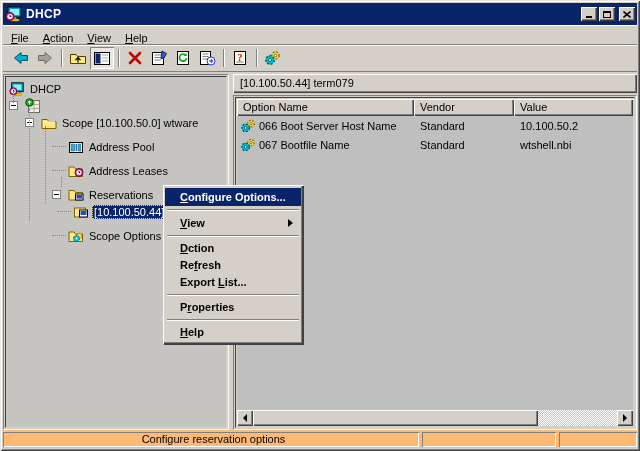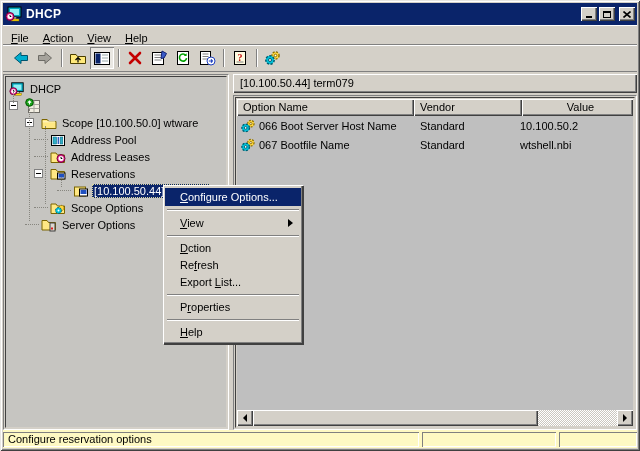--- a/index.html
+++ b/index.html
@@ -48,22 +48,22 @@
   .right-pane { position:absolute; left:230px; right:0; top:2px; bottom:0; }
   .banner { position:absolute; left:0; top:0; right:0; height:19px; background:#D4D0C8; line-height:18px; padding-left:7px;
     box-shadow: inset 1px 1px 0 #fff, inset -1px -1px 0 #404040, inset -2px -2px 0 #808080; }
   .listwrap { position:absolute; left:0; top:21px; right:0; bottom:0; }
   .list { position:absolute; inset:1px; background:#BFBFBF; }
 
   .colheads { display:flex; height:17px; }
   .colhead { background:#D4D0C8; line-height:16px; padding-left:6px;
     box-shadow: inset 1px 1px 0 #fff, inset -1px -1px 0 #404040, inset -2px -2px 0 #808080; }
   .col-name { width:177px; flex:0 0 auto; }
-  .col-vendor { width:108px; flex:0 0 auto; }
-  .col-value { flex:1 1 auto;text-align:center; }
+  .col-vendor { width:100px; flex:0 0 auto; }
+  .col-value { flex:1 1 auto; }
 
   .lrow { display:flex; height:19px; align-items:center; }
   .lcell { overflow:hidden; white-space:nowrap; }
   .lcell.name { width:177px; flex:0 0 auto; display:flex; align-items:center; padding-left:3px; }
   .lcell.name svg { margin-right:2px; flex:0 0 auto; }
   .lcell.vendor { width:100px; flex:0 0 auto; padding-left:6px; }
   .lcell.value { flex:1 1 auto; padding-left:6px; }
 
   
   .hscroll { position:absolute; left:0; right:0; bottom:0; height:16px; display:flex;
@@ -76,43 +76,43 @@
     box-shadow: inset 1px 1px 0 #fff, inset -1px -1px 0 #404040, inset -2px -2px 0 #808080; }
   .tri-left { width:0; height:0; border:4px solid transparent; border-right:4px solid #000; border-left:none; }
   .tri-right { width:0; height:0; border:4px solid transparent; border-left:4px solid #000; border-right:none; }
   .sthumb { width:285px; height:16px; flex:0 0 auto; background:#D4D0C8;
     box-shadow: inset 1px 1px 0 #fff, inset -1px -1px 0 #404040, inset -2px -2px 0 #808080; }
 
   
   .trow { height:17px; display:flex; align-items:center; white-space:nowrap; }
   .pl3  { padding-left:3px; }
   .pl19 { padding-left:19px; }
-  .pl35 { padding-left:28px; }
+  .pl35 { padding-left:46px;margin-top:7px; }
   .pl51 { padding-left:51px; }
   .expander { width:9px; height:9px; background:#fff; border:1px solid #808080; margin-right:7px; flex:0 0 auto;
     display:flex; align-items:center; justify-content:center; }
   .expander b { display:block; width:5px; height:1px; background:#000; }
   .stub { width:14px; height:1px; border-top:1px dotted #87867F; margin-right:2px; flex:0 0 auto; }
   .ticon16 { width:16px; height:16px; margin-right:3px; flex:0 0 auto; }
   .tlabel { padding:1px 2px; }
   .tlabel.sel { background:#0A246A; color:#fff; outline:1px dotted #D8D4A0; outline-offset:-1px; }
   .vline { position:absolute; width:1px; border-left:1px dotted #87867F; }
 
   
-  .statusbar { position:absolute; left:3px; right:3px; bottom:3px; height:18px; display:flex; background:#fef9c3; }
+  .statusbar { position:absolute; left:3px; right:3px; bottom:3px; height:18px; display:flex; background:#fdba74;text-align:center; }
   .spanel { height:15px; margin-top:2px; box-shadow: inset 1px 1px 0 #808080, inset -1px -1px 0 #fff;
     line-height:15px; padding-left:5px; overflow:hidden; white-space:nowrap; }
   .sp1 { width:416px; flex:0 0 auto; margin-right:3px; }
   .sp2 { width:134px; flex:0 0 auto; margin-right:3px; }
   .sp3 { flex:1 1 auto; }
 
   
   .ctxmenu { position:absolute; left:163px; top:185px; width:140px; z-index:50; background:#D4D0C8; padding:3px 2px;
     box-shadow: inset 1px 1px 0 #fff, inset -1px -1px 0 #404040, inset -2px -2px 0 #808080, 1px 1px 0 #404040; }
-  .mi { position:relative; height:17px; line-height:17px; padding-left:15px; }
+  .mi { position:relative; height:17px; line-height:17px; padding-left:15px;font-weight:bold; }
   .mi.tall { height:18px; line-height:18px; }
   .mi.hl { background:#0A246A; color:#fff; }
   .msep { height:1px; background:#808080; box-shadow:0 1px 0 #fff; margin:3px 2px 4px 2px; }
   .subarrow { position:absolute; right:8px; top:5px; width:0; height:0;
     border:4px solid transparent; border-left:5px solid #000; border-right:none; }
 </style>
 </head>
 <body>
 
 <div class="window">
@@ -342,31 +342,20 @@
               <svg width="16" height="16" viewBox="0 0 16 16">
                 <path d="M1 4 H6 L7.5 6 H14.5 V13.5 H1 Z" fill="#FFE884" stroke="#7A6400"></path>
                 <circle cx="11.5" cy="8" r="2.6" fill="#FFD840" stroke="#8C6E00" stroke-dasharray="1.6 1.2"></circle>
                 <circle cx="8.5" cy="10.5" r="3" fill="#00C0D8" stroke="#005E70" stroke-dasharray="1.8 1.3"></circle>
                 <circle cx="8.5" cy="10.5" r="1" fill="#fff"></circle>
               </svg>
             </span>
             <span class="tlabel">Scope Options</span>
           </div>
 
-          <div class="trow pl19">
-            <span class="stub"></span>
-            <span class="ticon16">
-              <svg width="16" height="16" viewBox="0 0 16 16">
-                <path d="M1 3.5 H6 L7.5 5.5 H14.5 V13 H1 Z" fill="#FFE884" stroke="#7A6400"></path>
-                <rect x="9" y="6" width="5" height="8" fill="#DCD8D0" stroke="#404040"></rect>
-                <rect x="10" y="10.5" width="2" height="2" fill="#E02020"></rect>
-              </svg>
-            </span>
-            <span class="tlabel">Server Options</span>
-          </div>
         </div>
       </div>
     </div>
 
     <div class="splitter"></div>
 
     <div class="right-pane">
       <div class="banner">[10.100.50.44] term079</div>
       <div class="listwrap sunken-outer">
         <div class="sunken-inner">

